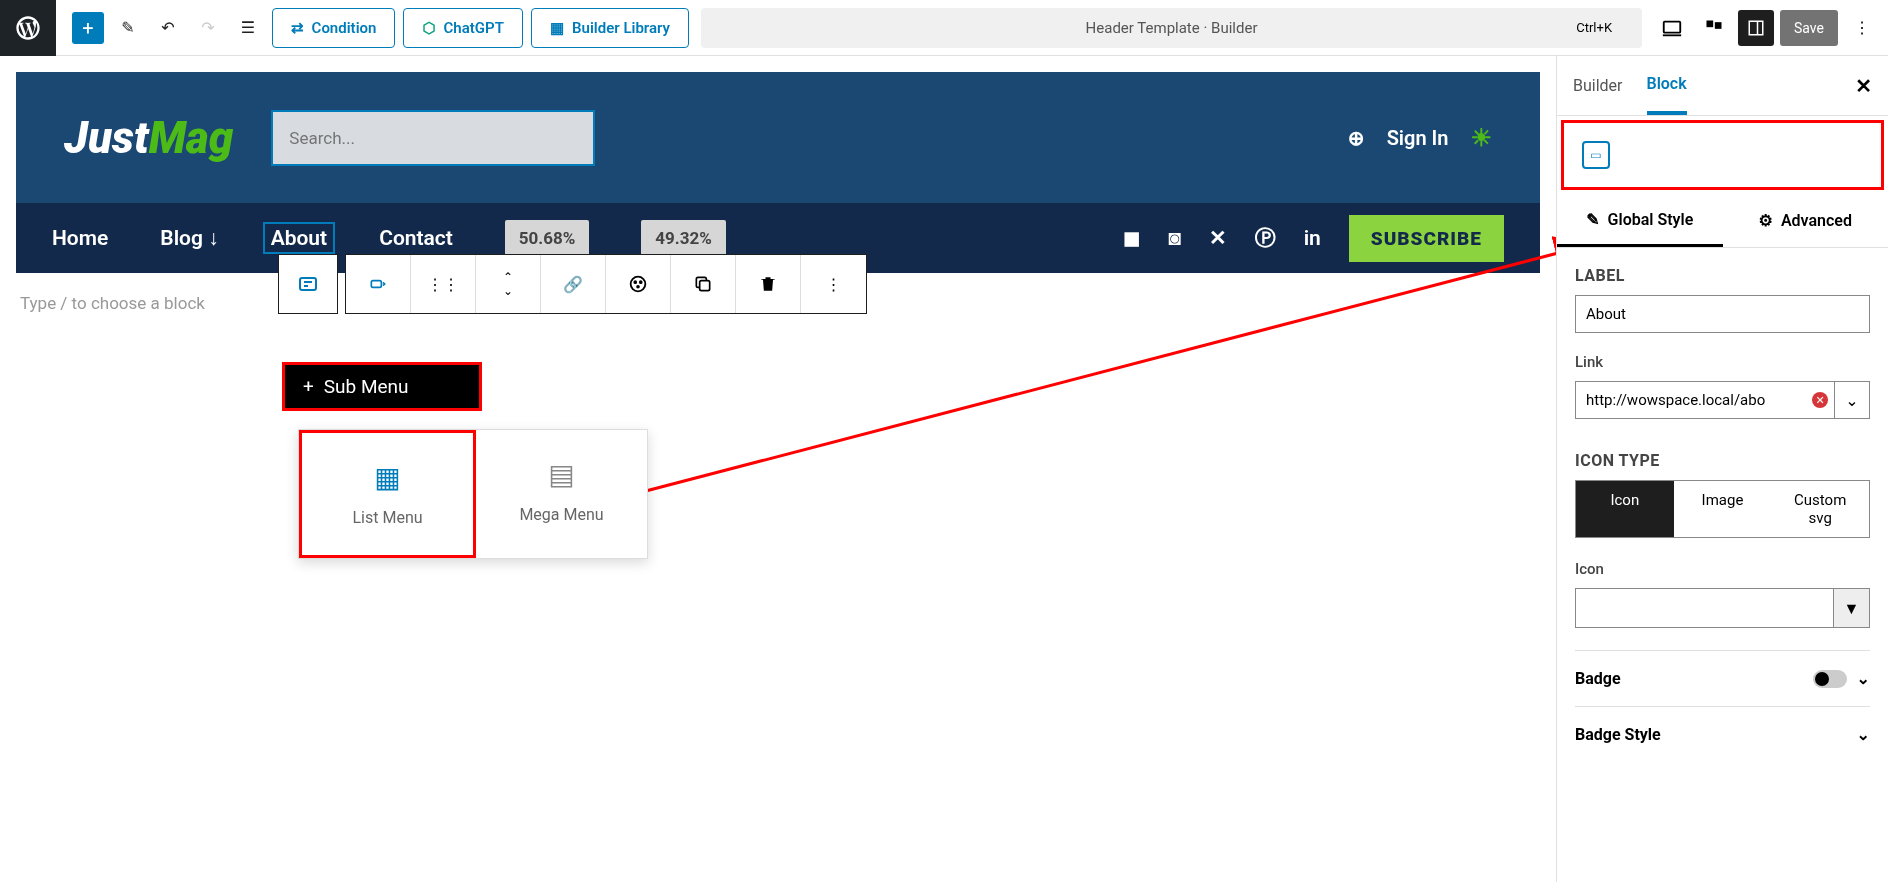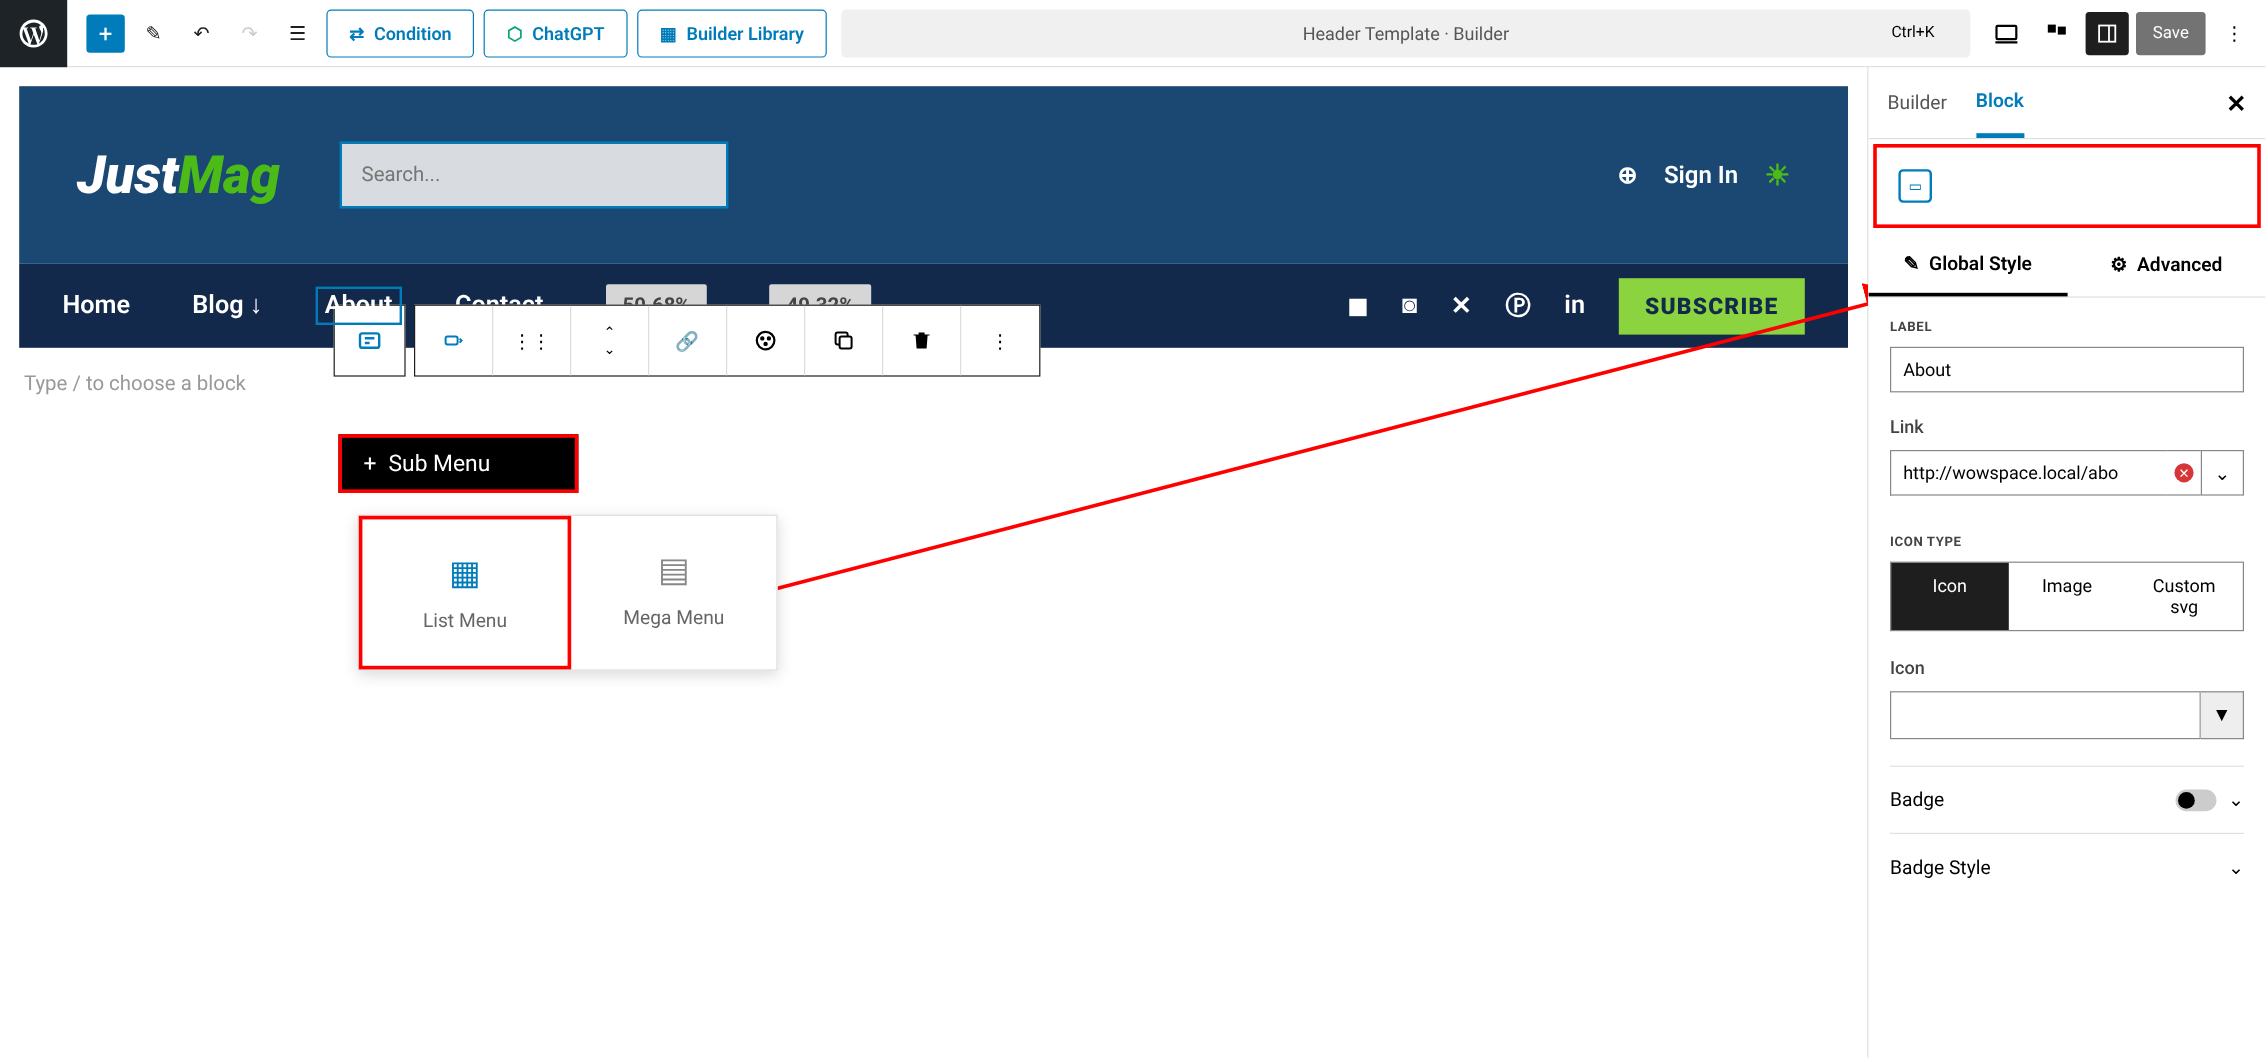--- a/index.html
+++ b/index.html
@@ -12,21 +12,21 @@
 .tb-btn{height:40px;padding:0 18px;border:1px solid #007cba;border-radius:4px;background:#fff;color:#007cba;font-weight:600;font-size:15px;display:flex;align-items:center;gap:8px;cursor:pointer}
 .center-title{flex:1;background:#f0f0f0;height:40px;border-radius:4px;display:flex;align-items:center;justify-content:center;position:relative;margin:0 4px;color:#555;font-size:15px}
 .center-title .ctrlk{position:absolute;right:30px;color:#000000;font-size:13px}
 .tb-right{display:flex;align-items:center;gap:6px}
 .tb-right-icon{width:36px;height:36px;display:flex;align-items:center;justify-content:center;cursor:pointer;border-radius:3px}
 .tb-right-icon.dark{background:#1e1e1e;color:#fff}
 .save-btn{background:#737373;color:#fff;border:none;height:36px;padding:0 14px;border-radius:3px;font-size:14px;cursor:pointer}
 .main{display:flex;height:826px}
 .canvas{flex:1;padding:16px;overflow:auto;position:relative}
 .sidebar{width:332px;border-left:1px solid #e0e0e0;display:flex;flex-direction:column;overflow:hidden;position:relative}
-.preview-header{background:#1b4873;height:148px;position:relative;display:flex;align-items:center;padding:0 48px;gap:52px}
+.preview-header{background:#1b4873;height:131px;position:relative;display:flex;align-items:center;padding:0 48px;gap:40px}
 .logo{font-size:44px;font-weight:900;font-style:italic}
 .logo .w{color:#fff}.logo .g{color:#4DBB17}
 .search{width:320px;height:52px;background:#d8dce0;border:none;padding:0 16px;font-size:17px;color:#888;outline:2px solid #007cba;position:relative}
 .hdr-right{margin-left:auto;display:flex;align-items:center;gap:22px;color:#fff;font-size:20px;font-weight:600}
 .sun{color:#4DBB17;font-size:24px}
 .block-toolbar{position:absolute;top:198px;left:345px;display:flex;background:#fff;border:1px solid #1e1e1e;height:60px;z-index:10}
 .bt-cell{width:65px;height:58px;display:flex;align-items:center;justify-content:center;border-right:1px solid #ddd;cursor:pointer}
 .bt-cell:last-child{border-right:none}
 .bt-cell.active{color:#007cba}
 .bt-parent{position:absolute;top:198px;left:278px;width:60px;height:60px;background:#fff;border:1px solid #1e1e1e;display:flex;align-items:center;justify-content:center;color:#007cba}
@@ -50,34 +50,34 @@
 .sb-tab.active{color:#007cba;border-bottom:4px solid #007cba;font-weight:600}
 .sb-close{margin-left:auto;font-size:20px;cursor:pointer;font-weight:bold}
 .sb-blockinfo{padding:18px;border:3px solid red;margin:4px;display:flex;gap:14px;align-items:flex-start}
 .sb-bi-icon{width:28px;height:28px;border:2px solid #007cba;border-radius:4px;display:flex;align-items:center;justify-content:center;color:#007cba;font-size:12px}
 .sb-bi-title{font-size:16px;font-weight:600;margin-bottom:6px}
 .sb-bi-desc{font-size:15px;color:#666;line-height:1.4}
 .sb-subtabs{display:flex;border-bottom:1px solid #e0e0e0;height:54px;align-items:center}
 .sb-subtab{flex:1;display:flex;align-items:center;justify-content:center;gap:8px;font-size:16px;font-weight:600;cursor:pointer;height:100%}
 .sb-subtab.active{border-bottom:3px solid #000}
 .sb-content{padding:18px;overflow-y:auto;flex:1}
-.sb-label{font-size:11px;font-weight:700;letter-spacing:0.5px;color:#444;margin-bottom:10px;text-transform:uppercase}
+.sb-label{font-size:16px;font-weight:700;letter-spacing:0.5px;color:#444;margin-bottom:10px;text-transform:uppercase}
 .sb-label2{font-size:15px;color:#444;margin-bottom:10px;font-weight:500}
 .sb-input{width:100%;border:1px solid #888;padding:9px 10px;font-size:15px;margin-bottom:20px}
 .sb-link{display:flex;margin-bottom:32px}
 .sb-link input{flex:1;border:1px solid #888;border-right:none;padding:9px 10px;font-size:15px}
 .sb-link-clear{width:28px;display:flex;align-items:center;justify-content:center;border-top:1px solid #888;border-bottom:1px solid #888}
 .sb-link-dd{width:36px;border:1px solid #888;display:flex;align-items:center;justify-content:center;cursor:pointer}
 .sb-icontype{display:flex;border:1px solid #888;margin-bottom:22px}
 .sb-it-opt{flex:1;text-align:center;padding:10px;font-size:15px;cursor:pointer}
 .sb-it-opt.sel{background:#1e1e1e;color:#fff}
 .sb-iconsel{display:flex;margin-bottom:22px}
 .sb-iconsel-body{flex:1;border:1px solid #888;height:40px}
 .sb-iconsel-dd{width:36px;border:1px solid #888;border-left:none;background:#eee;display:flex;align-items:center;justify-content:center}
-.sb-row{display:flex;align-items:center;justify-content:space-between;padding:18px 0;border-top:1px solid #e0e0e0;font-size:16px;font-weight:400}
+.sb-row{display:flex;align-items:center;justify-content:space-between;padding:18px 0;border-top:1px solid #e0e0e0;font-size:16px;font-weight:700}
 .toggle{width:34px;height:18px;background:#ccc;border-radius:20px;position:relative}
 .toggle::after{content:"";width:14px;height:14px;background:#000;border-radius:50%;position:absolute;top:2px;left:2px}
 .arrow-svg{position:absolute;top:180px;left:530px;z-index:5;pointer-events:none}
 </style>
 </head>
 <body>
 
 <div class="topbar">
   <div class="wp-logo">
     <svg viewBox="0 0 24 24">

